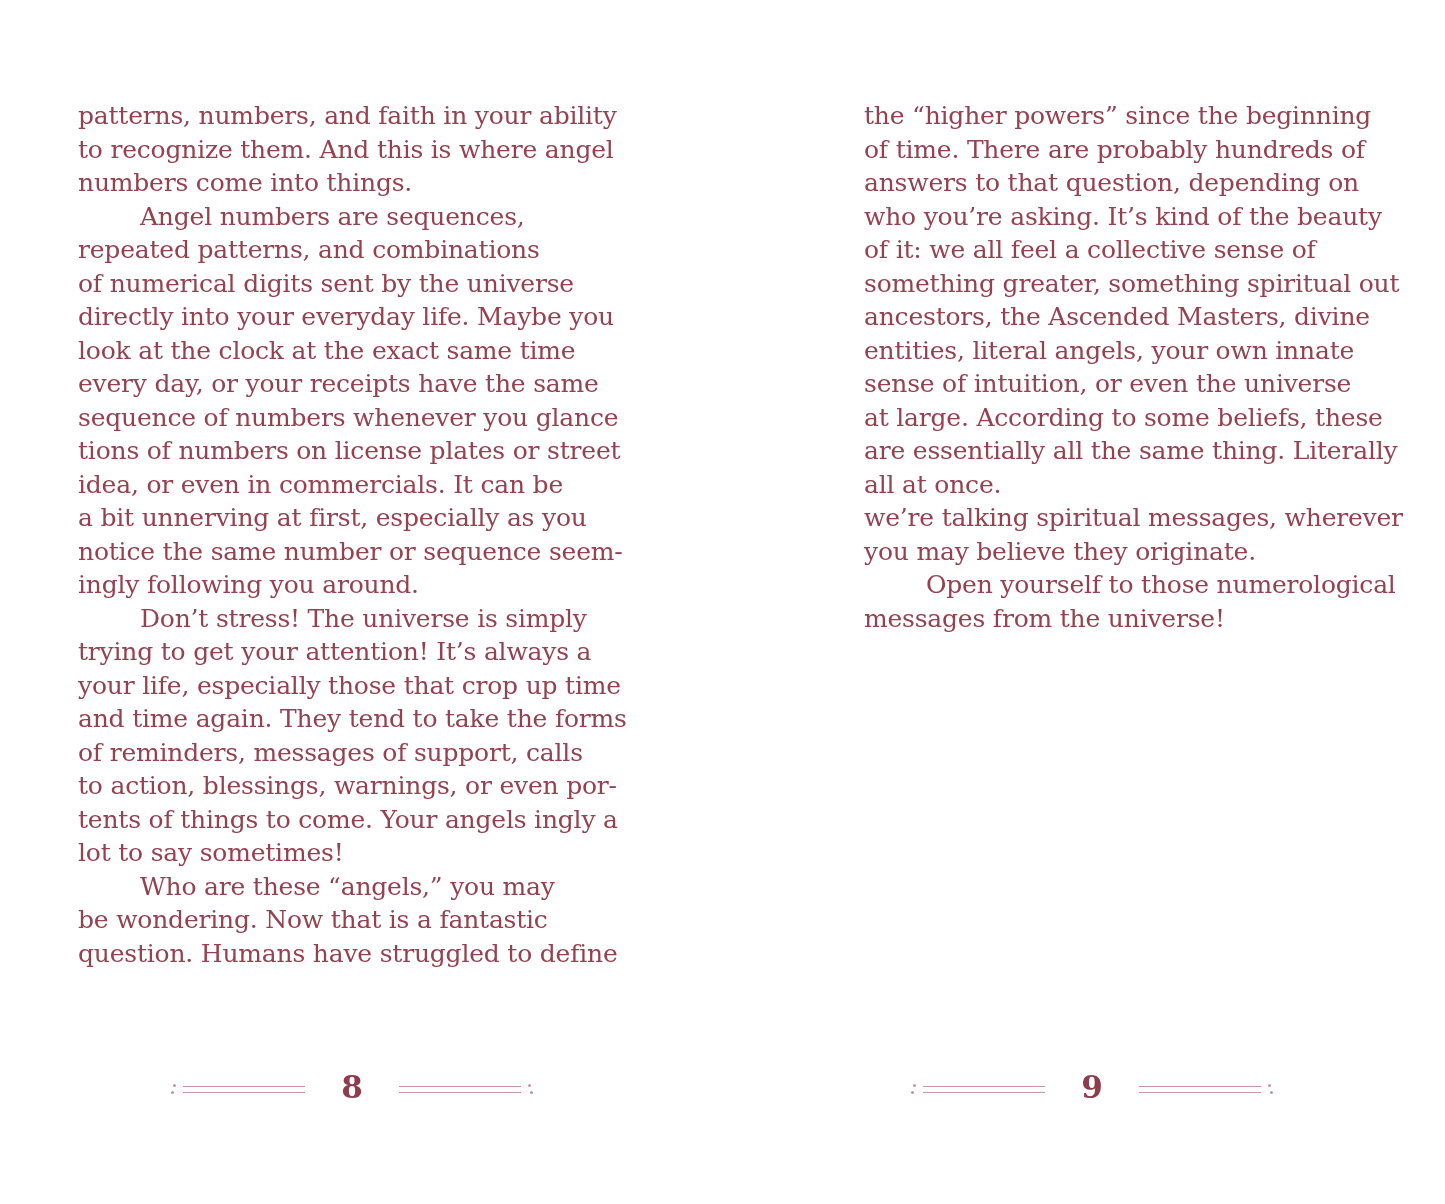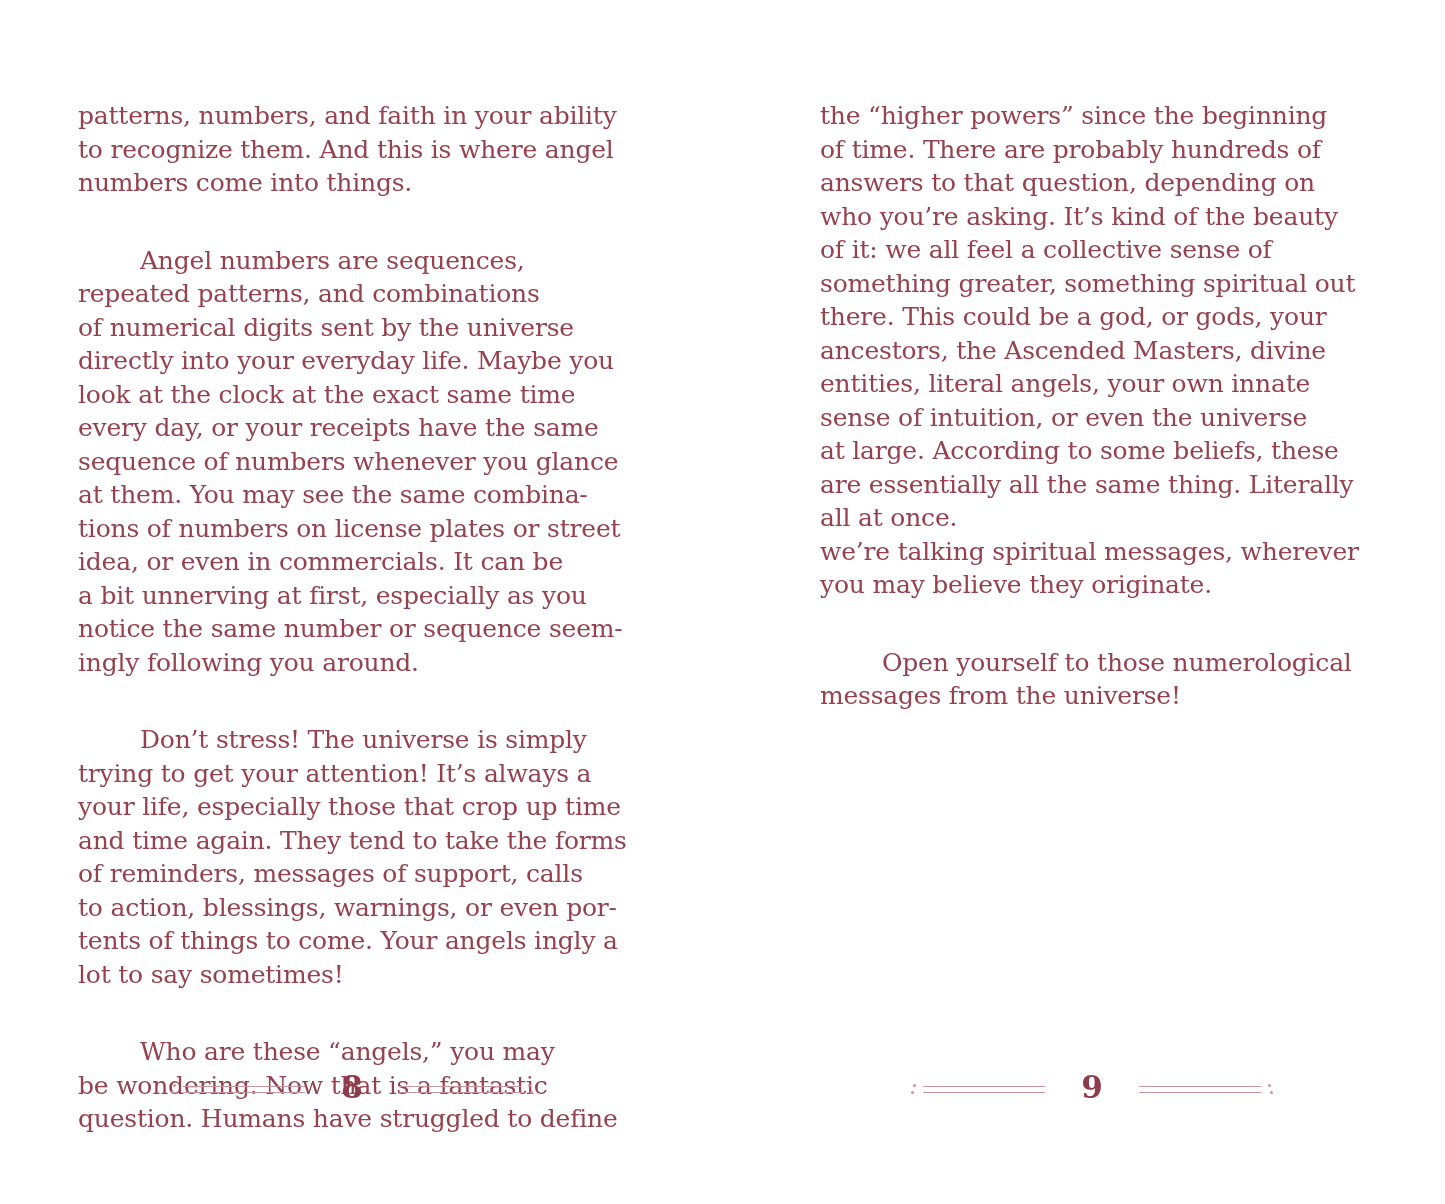--- a/index.html
+++ b/index.html
@@ -12,28 +12,28 @@
   .spread{
     position:relative;
     width:1445px;height:1204px;
     background:var(--bg);
     font-family:"DejaVu Serif", serif;
     color:var(--text);
     overflow:hidden;
   }
   .col{position:absolute;top:99px;width:548px;}
   .col-left{left:78px;}
-  .col-right{left:820px;}
+  .col-right{left:864px;}
   .line{
     font-size:25px;
     line-height:33.5px;
     white-space:nowrap;
     letter-spacing:-0.2px;
   }
-  .line.indent{padding-left:62px;margin-top:44px;}
+  .line.indent{padding-left:62px;}
   .footer{
     position:absolute;top:1074px;width:548px;
     display:flex;align-items:center;justify-content:center;gap:36px;
   }
   .footer-left{left:78px;}
   .footer-right{left:818px;}
   .pagenum{
     font-size:31px;font-weight:bold;line-height:1;
     color:var(--accent);
     transform:translateY(-2px);
@@ -63,21 +63,20 @@
       <div class="line">patterns, numbers, and faith in your ability</div>
       <div class="line">to recognize them. And this is where angel</div>
       <div class="line">numbers come into things.</div>
       <div class="line indent">Angel numbers are sequences,</div>
       <div class="line">repeated patterns, and combinations</div>
       <div class="line">of numerical digits sent by the universe</div>
       <div class="line">directly into your everyday life. Maybe you</div>
       <div class="line">look at the clock at the exact same time</div>
       <div class="line">every day, or your receipts have the same</div>
       <div class="line">sequence of numbers whenever you glance</div>
-      <div class="line">at them. You may see the same combina-</div>
       <div class="line">tions of numbers on license plates or street</div>
       <div class="line">idea, or even in commercials. It can be</div>
       <div class="line">a bit unnerving at first, especially as you</div>
       <div class="line">notice the same number or sequence seem-</div>
       <div class="line">ingly following you around.</div>
       <div class="line indent">Don’t stress! The universe is simply</div>
       <div class="line">trying to get your attention! It’s always a</div>
       <div class="line">your life, especially those that crop up time</div>
       <div class="line">and time again. They tend to take the forms</div>
       <div class="line">of reminders, messages of support, calls</div>
@@ -89,21 +88,20 @@
       <div class="line">question. Humans have struggled to define</div>
     </div>
 
   <div class="col col-right">
       <div class="line">the “higher powers” since the beginning</div>
       <div class="line">of time. There are probably hundreds of</div>
       <div class="line">answers to that question, depending on</div>
       <div class="line">who you’re asking. It’s kind of the beauty</div>
       <div class="line">of it: we all feel a collective sense of</div>
       <div class="line">something greater, something spiritual out</div>
-      <div class="line">there. This could be a god, or gods, your</div>
       <div class="line">ancestors, the Ascended Masters, divine</div>
       <div class="line">entities, literal angels, your own innate</div>
       <div class="line">sense of intuition, or even the universe</div>
       <div class="line">at large. According to some beliefs, these</div>
       <div class="line">are essentially all the same thing. Literally</div>
       <div class="line">all at once.</div>
       <div class="line">we’re talking spiritual messages, wherever</div>
       <div class="line">you may believe they originate.</div>
       <div class="line indent">Open yourself to those numerological</div>
       <div class="line">messages from the universe!</div>

